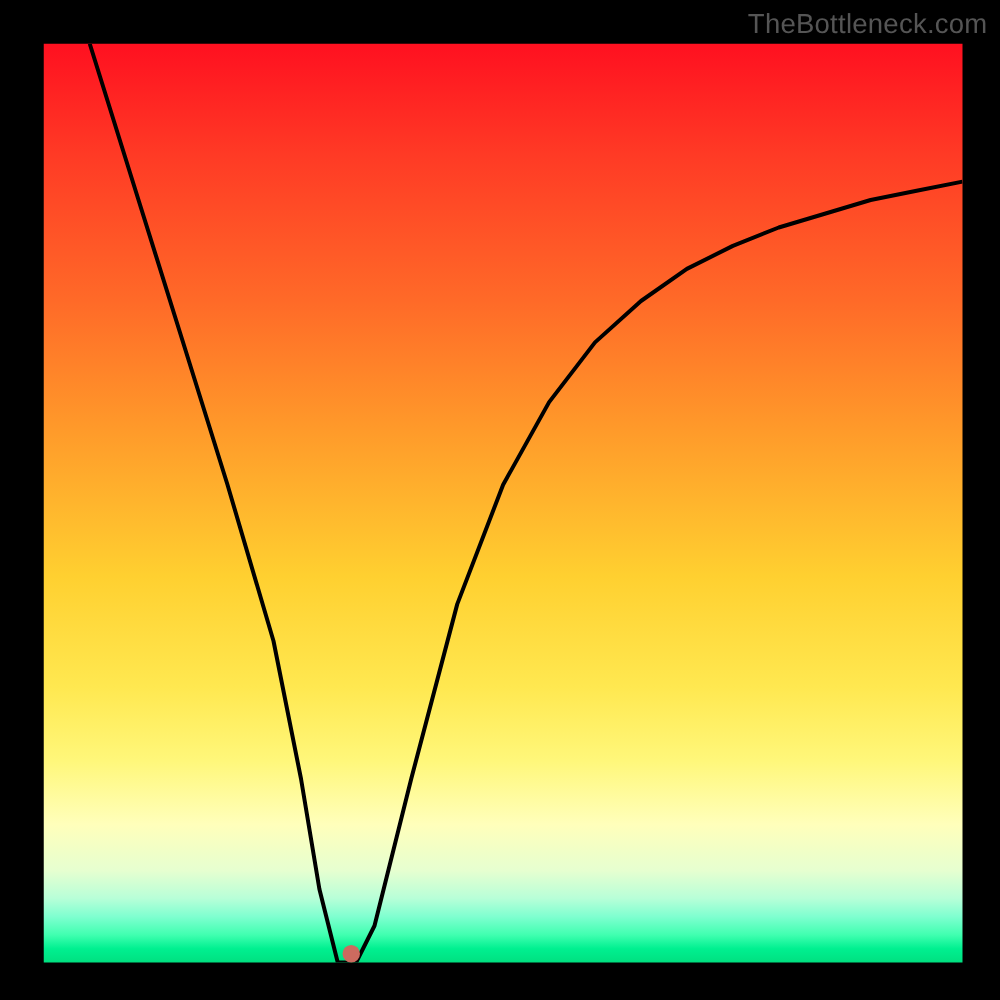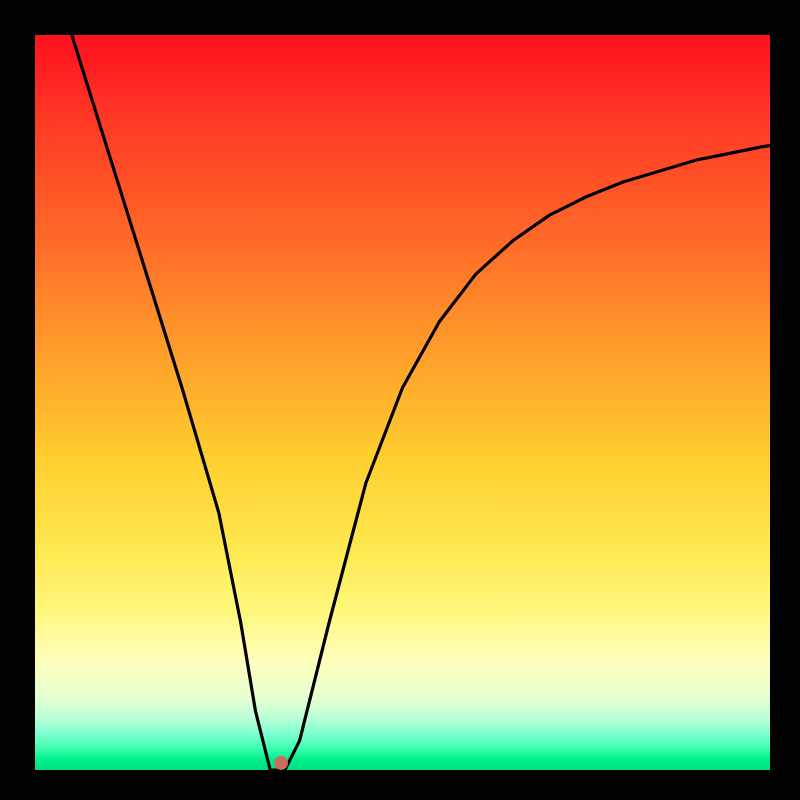--- a/index.html
+++ b/index.html
@@ -72,13 +72,14 @@
 <div class="frame">
   <div class="plot-area">
 
     <svg class="curve" width="735" height="735" viewBox="0 0 735 735">
       <path id="curve-path" fill="none" stroke="#000" stroke-width="3.2" stroke-linejoin="round" d="M 36.8 0.0 L 73.5 117.6 L 110.3 235.2 L 147.0 352.8 L 183.8 477.8 L 205.8 588.0 L 220.5 676.2 L 235.2 735.0 L 249.9 735.0 L 264.6 705.6 L 294.0 588.0 L 330.8 448.3 L 367.5 352.8 L 404.3 286.7 L 441.0 238.9 L 477.8 205.8 L 514.5 180.1 L 551.3 161.7 L 588.0 147.0 L 624.8 136.0 L 661.5 125.0 L 698.3 117.6 L 735.0 110.3"></path>
     </svg>
 
     <div class="dot" id="marker-dot" style="left: 246.225px; top: 727.65px; background: rgb(204, 107, 95);"></div>
   </div>
 
+  <div class="watermark">TheBottleneck.com</div>
 </div>
 
 </body></html>

